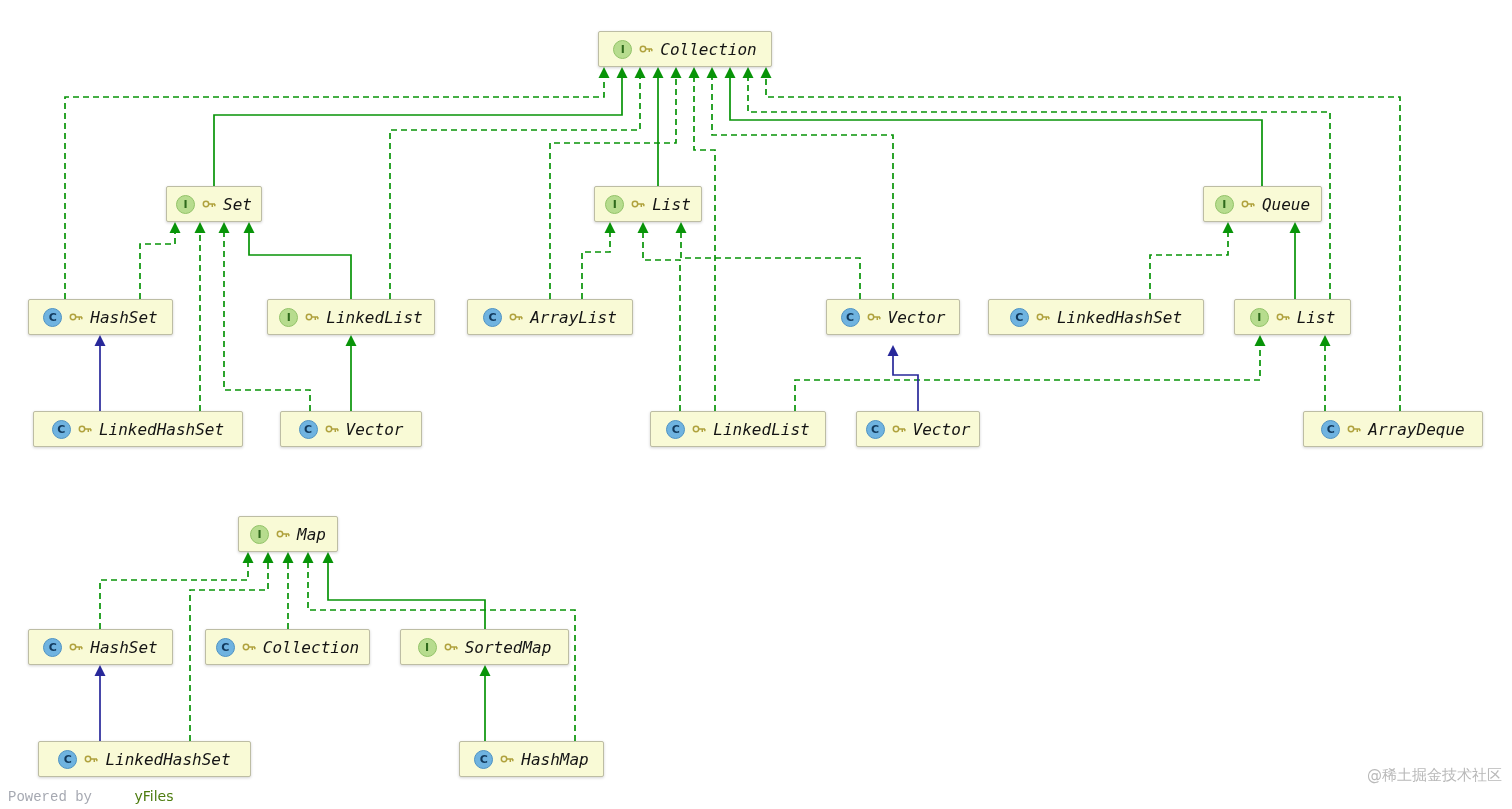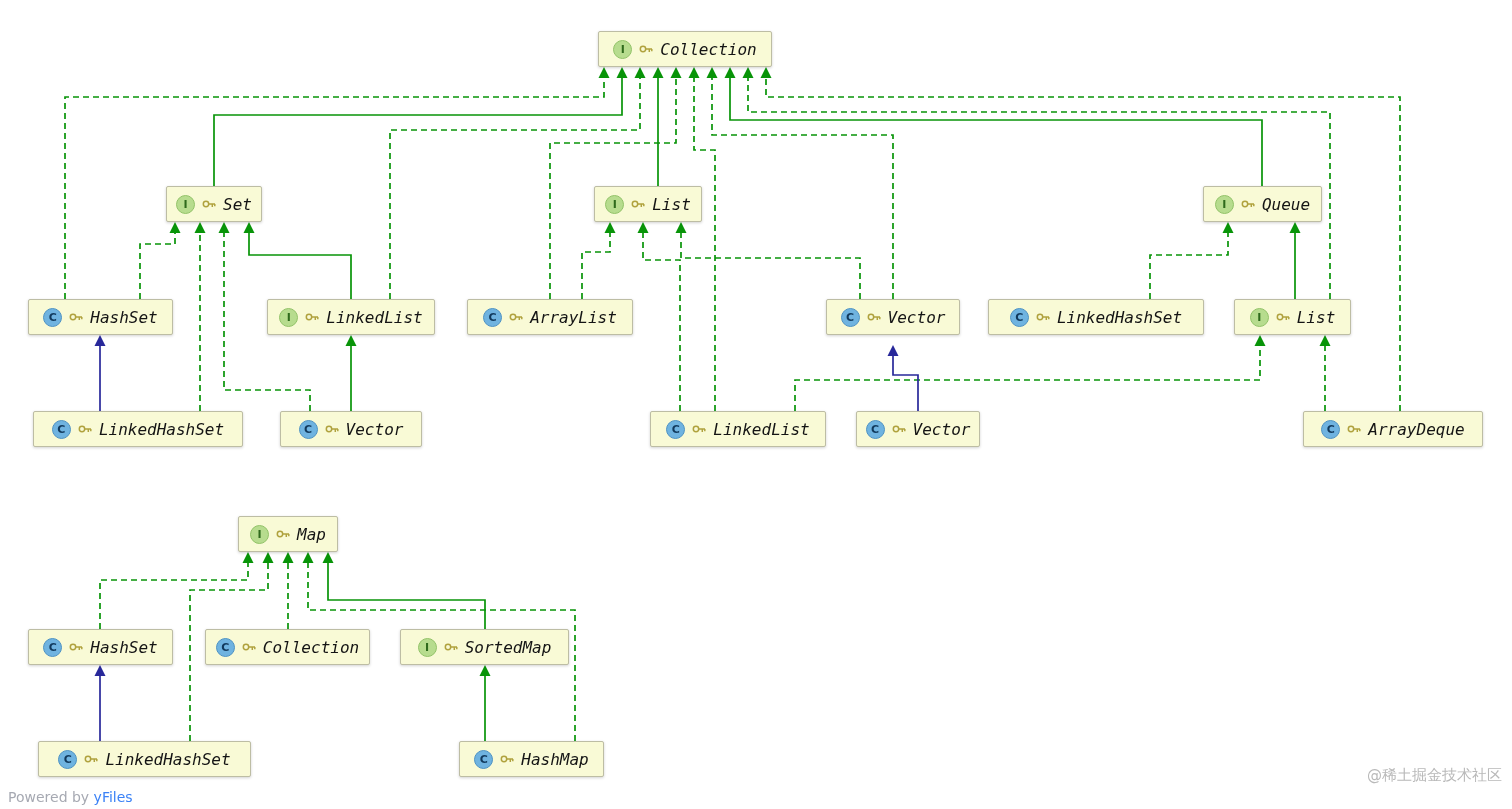--- a/index.html
+++ b/index.html
@@ -24,22 +24,22 @@
     font-size:11px;font-weight:bold;line-height:1;
   }
   .badge.interface{background:#b7dc8e;color:#2f6a1c;border:1px solid #93c369;}
   .badge.class{background:#6fb3e0;color:#11395c;border:1px solid #4f93c4;}
   .key-wrap{display:flex;align-items:center;flex:0 0 auto;}
   .label{white-space:nowrap;font-style:italic;}
   .powered{
     position:absolute;left:8px;bottom:4px;font-size:14px;
     font-family:"DejaVu Sans","Liberation Sans",sans-serif;cursor:pointer;
   }
-  .powered .pfx{color:#a6a9b2;}
-  .powered .lnk{color:#3b82f6;}
+  .powered .pfx{color:#a6a9b2;font-family:Liberation Mono, monospace;}
+  .powered .lnk{color:#4d7c0f;margin-left:34px;}
   .watermark{
     position:absolute;right:10px;bottom:24px;font-size:15px;color:#b9b9b9;
     font-family:"DejaVu Sans","Liberation Sans",sans-serif;
     margin-left:28px;
   }
 </style>
 </head>
 <body>
 
 <div id="canvas">

